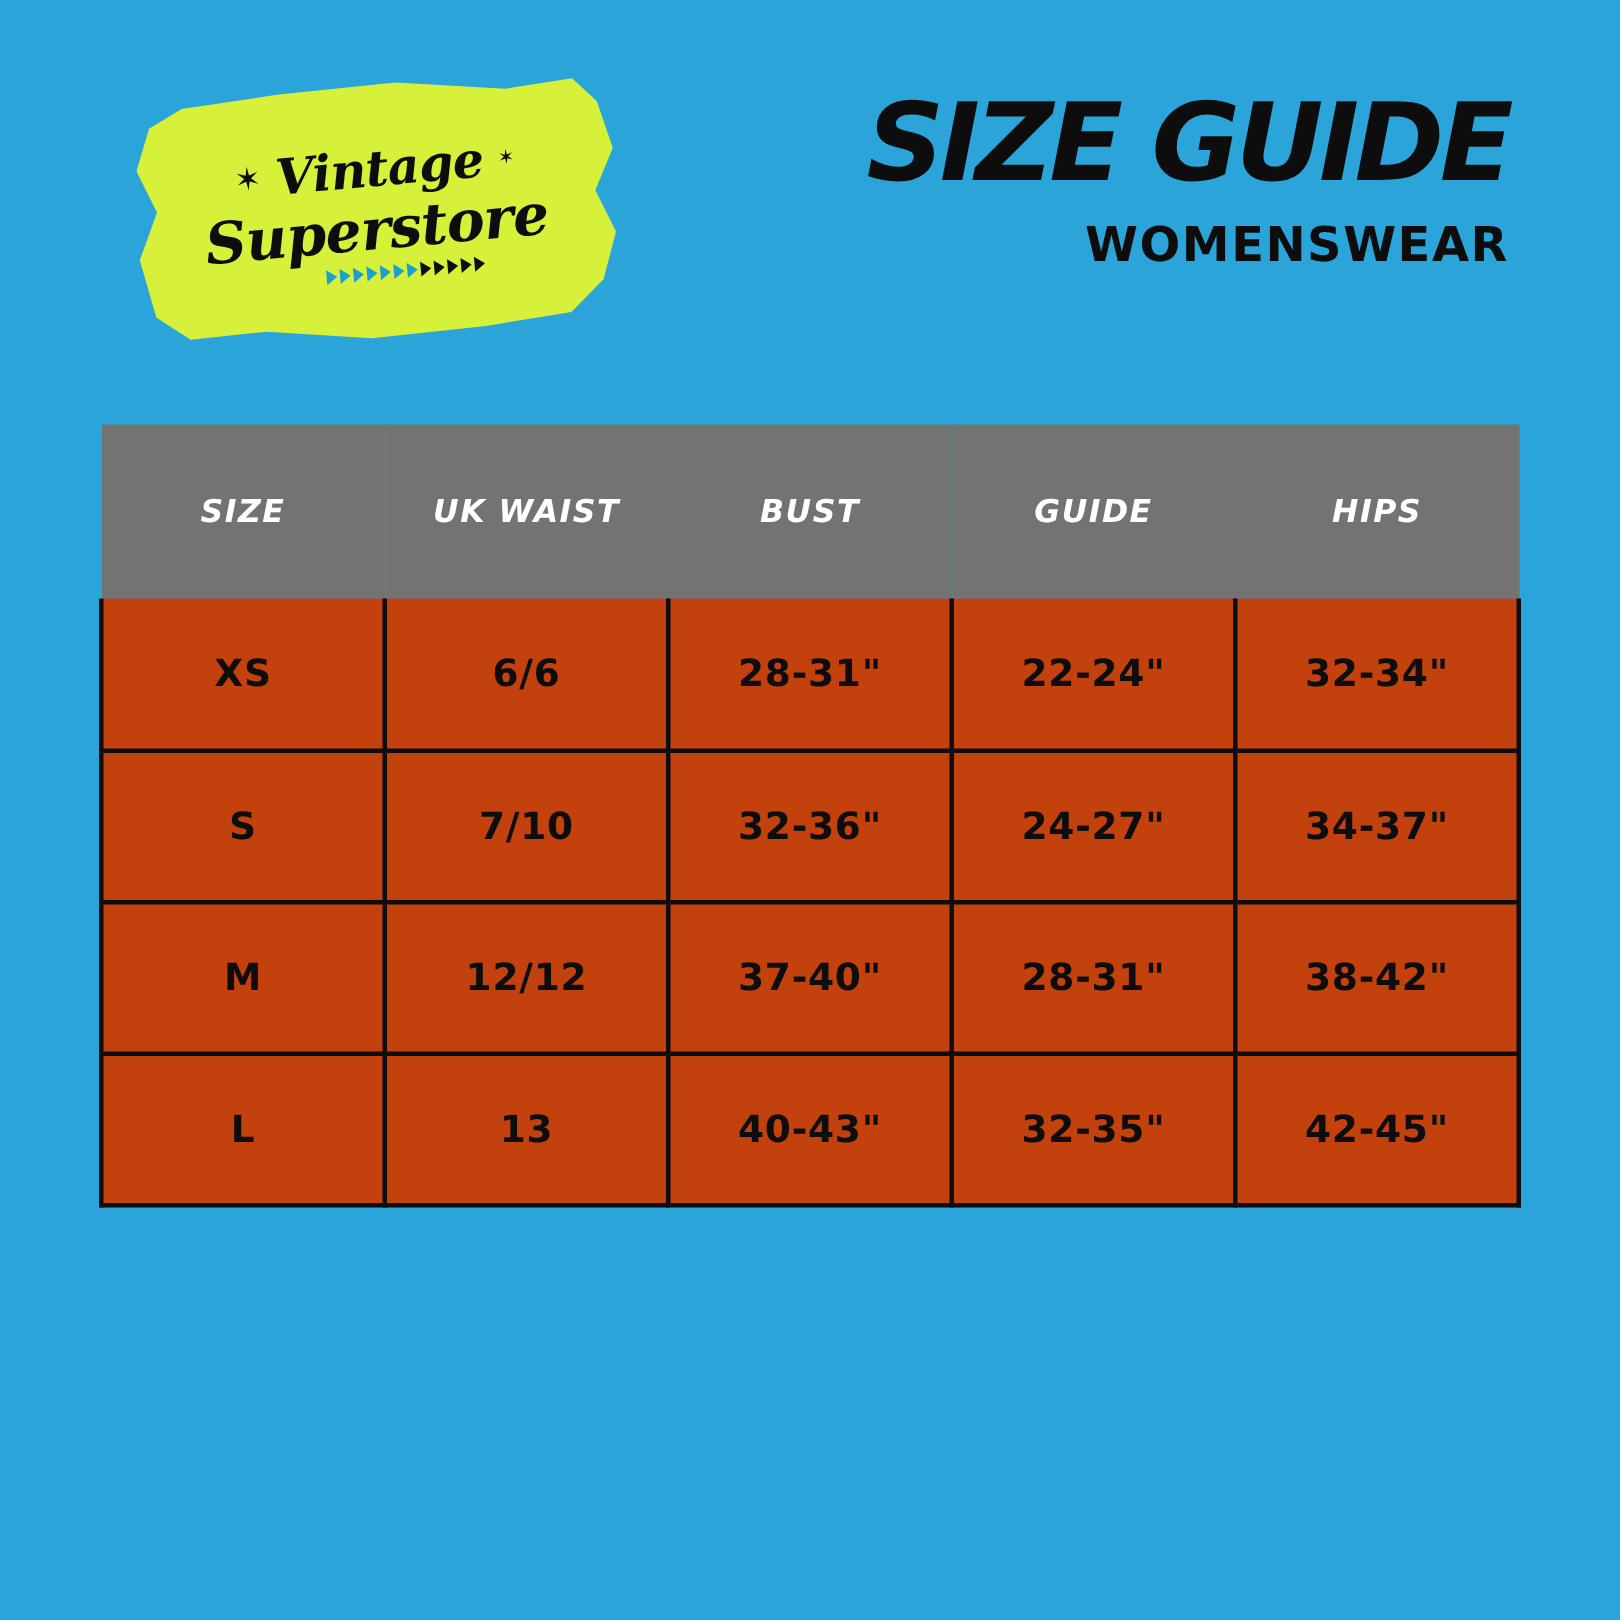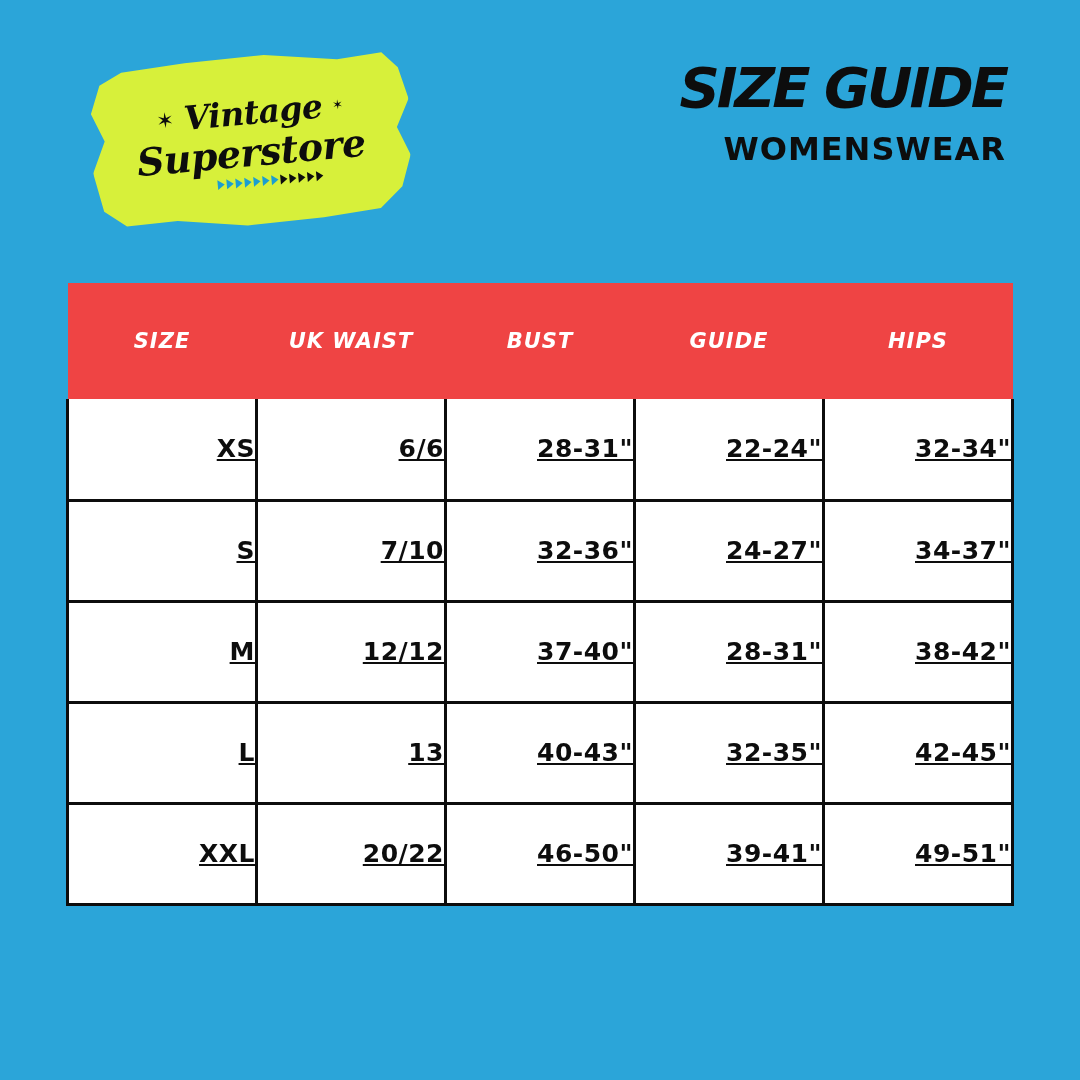--- a/index.html
+++ b/index.html
@@ -90,21 +90,21 @@
   .title-wrap {
     position: absolute;
     right: 74px; top: 62px;
     text-align: right;
     width: 520px;
   }
   .main-title {
     font-family: "DejaVu Sans", sans-serif;
     font-weight: bold;
     font-style: italic;
-    font-size: 56px;
+    font-size: 72px;
     line-height: 0.92;
     color: #0d0d0d;
     letter-spacing: -3px;
     white-space: nowrap;
   }
   .sub-title {
     margin-top: 16px;
     font-family: "DejaVu Sans", sans-serif;
     font-weight: bold;
     font-size: 32px;
@@ -118,43 +118,42 @@
     position: absolute;
     left: 66px; top: 283px;
     width: 948px;
   }
   table.size-table {
     width: 100%;
     border-collapse: collapse;
     table-layout: fixed;
   }
   table.size-table thead th {
-    background: #ef4444;
+    background: #737373;
     color: #ffffff;
     font-family: "DejaVu Sans", sans-serif;
     font-style: italic;
     font-weight: bold;
     font-size: 21px;
     letter-spacing: 1px;
     height: 116px;
     vertical-align: middle;
     border: none;
   }
   table.size-table tbody td {
     border: 3px solid #0d0d0d;
     height: 101px;
-    text-align: right;
+    text-align: center;
     vertical-align: middle;
     color: #0d0d0d;
     font-family: "DejaVu Sans", sans-serif;
     font-weight: bold;
     font-size: 25px;
-    background: #ffffff;
+    background: #c2410c;
     letter-spacing: 0.5px;
-    text-decoration: underline;
   }
   table.size-table tbody tr:first-child td { border-top: none; }
   table.size-table tbody td:first-child { border-left: 3px solid #0d0d0d; }
   table.size-table tbody td:last-child { border-right: 3px solid #0d0d0d; }
 </style>
 </head>
 <body>
 
 <div class="page">
 
@@ -222,24 +221,17 @@
           <td>28-31"</td>
           <td>38-42"</td>
         </tr>
         <tr>
           <td>L</td>
           <td>13</td>
           <td>40-43"</td>
           <td>32-35"</td>
           <td>42-45"</td>
         </tr>
-        <tr>
-          <td>XXL</td>
-          <td>20/22</td>
-          <td>46-50"</td>
-          <td>39-41"</td>
-          <td>49-51"</td>
-        </tr>
       </tbody>
     </table>
   </div>
 
 </div>
 
 </body></html>

